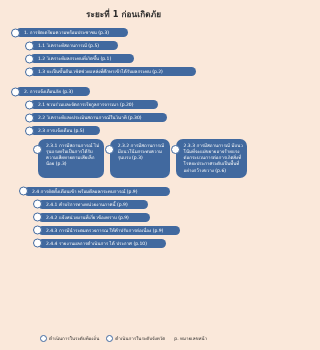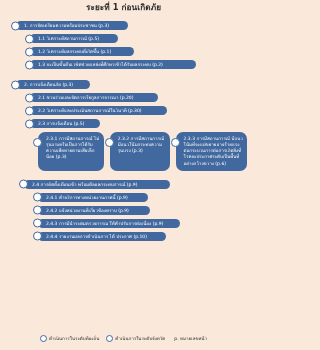--- a/index.html
+++ b/index.html
@@ -14,21 +14,21 @@
     overflow: hidden;
     position: relative;
   }
 
   #page-title {
     text-align: center;
     font-size: 8.2px;
     font-weight: bold;
     color: #2a2a2a;
     letter-spacing: 0.1px;
-    padding-top: 3px;
+    padding-top: 10px;
     line-height: 1.1;
   }
 
   #flow {
     position: relative;
     margin-top: 9px;
   }
 
   
   .node {

